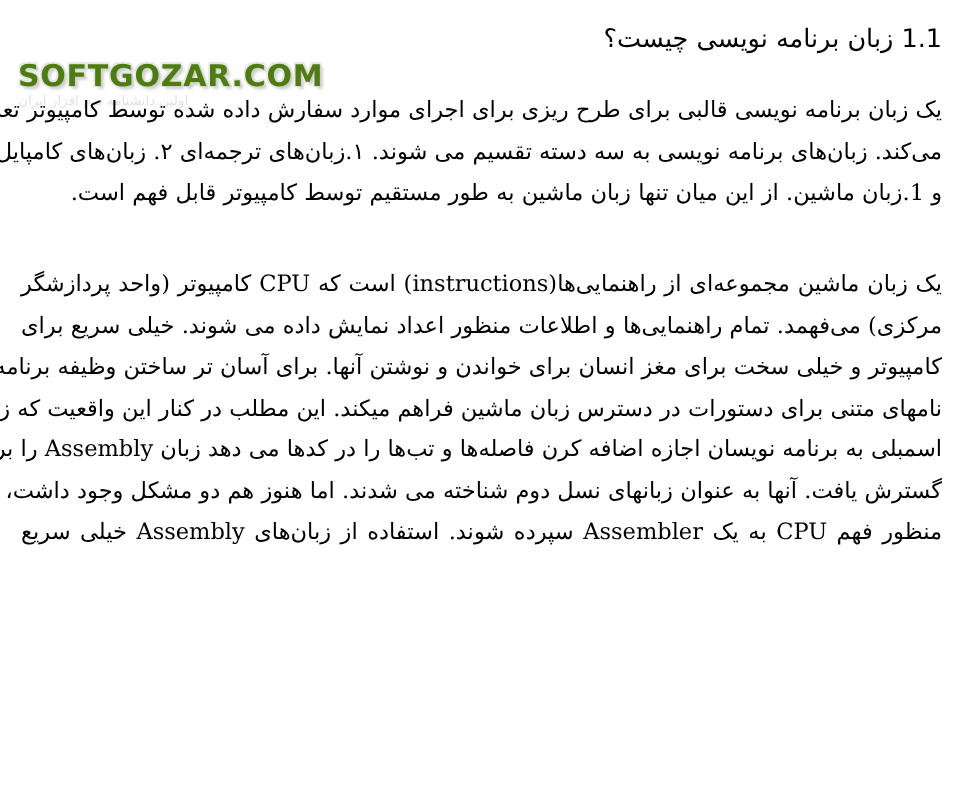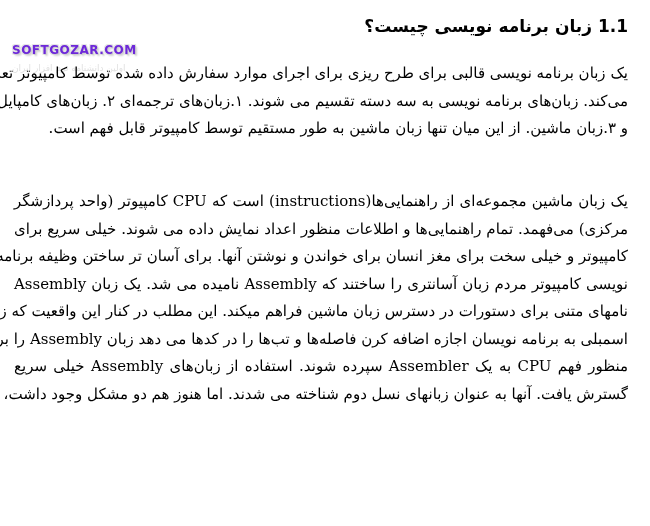--- a/index.html
+++ b/index.html
@@ -22,39 +22,39 @@
       width: 650px;
       height: 526px;
       direction: rtl;
     }
     .heading {
       position: absolute;
       right: 22px;
       top: 14px;
       margin: 0;
       font-family: "DejaVu Sans", "Liberation Sans", sans-serif;
-      font-weight: bold;
+      font-weight: normal;
       font-size: 17px;
       line-height: 24px;
       white-space: nowrap;
     }
     .watermark {
       position: absolute;
       left: 12px;
       top: 40px;
       direction: ltr;
       text-align: left;
       pointer-events: none;
     }
     .watermark-brand {
       font-family: "DejaVu Sans", "Liberation Sans", sans-serif;
       font-weight: bold;
-      font-size: 12px;
+      font-size: 20px;
       letter-spacing: 0.5px;
-      color: #6d28d9;
+      color: #4d7c0f;
       text-shadow: 1px 1px 0 #cfcfcf, -1px -1px 0 #e6e6e6, 1px -1px 0 #e6e6e6, -1px 1px 0 #e6e6e6, 2px 2px 2px #d0d0d0;
       line-height: 20px;
     }
     .watermark-sub {
       direction: rtl;
       text-align: left;
       font-family: "DejaVu Sans", "Liberation Sans", sans-serif;
       font-size: 9px;
       color: #e2e2e2;
       line-height: 12px;
@@ -73,44 +73,43 @@
     .para .line {
       display: block;
       text-align: justify;
       text-align-last: justify;
       white-space: nowrap;
     }
     .para .line.last {
       text-align-last: right;
     }
     #p1 { top: 60px; }
-    #p2 { top: 188px; }
+    #p2 { top: 176px; }
   </style>
 </head>
 <body>
 
 <div class="page">
 
   <h2 class="heading">1.1 زبان برنامه نویسی چیست؟</h2>
 
   <div class="watermark">
     <div class="watermark-brand">SOFTGOZAR.COM</div>
     <div class="watermark-sub">اولین دانشنامه نرم افزار ایران</div>
   </div>
 
   <p class="para" id="p1">
     <span class="line">یک زبان برنامه نویسی قالبی برای طرح ریزی برای اجرای موارد سفارش داده شده توسط کامپیوتر تعریف</span>
     <span class="line">می‌کند. زبان‌های برنامه نویسی به سه دسته تقسیم می شوند. ۱.زبان‌های ترجمه‌ای ۲. زبان‌های کامپایل شده</span>
-    <span class="line last">و ۳.زبان ماشین. از این میان تنها زبان ماشین به طور مستقیم توسط کامپیوتر قابل فهم است.</span>
+    <span class="line last">و 1.زبان ماشین. از این میان تنها زبان ماشین به طور مستقیم توسط کامپیوتر قابل فهم است.</span>
   </p>
 
   <p class="para" id="p2">
     <span class="line">یک زبان ماشین مجموعه‌ای از راهنمایی‌ها(instructions) است که CPU کامپیوتر (واحد پردازشگر</span>
     <span class="line">مرکزی) می‌فهمد. تمام راهنمایی‌ها و اطلاعات منظور اعداد نمایش داده می شوند. خیلی سریع برای</span>
     <span class="line">کامپیوتر و خیلی سخت برای مغز انسان برای خواندن و نوشتن آنها. برای آسان تر ساختن وظیفه برنامه</span>
-    <span class="line">نویسی کامپیوتر مردم زبان آسانتری را ساختند که Assembly نامیده می شد. یک زبان Assembly</span>
     <span class="line">نامهای متنی برای دستورات در دسترس زبان ماشین فراهم میکند. این مطلب در کنار این واقعیت که زبان</span>
     <span class="line">اسمبلی به برنامه نویسان اجازه اضافه کرن فاصله‌ها و تب‌ها را در کدها می دهد زبان Assembly را برای</span>
+    <span class="line">گسترش یافت. آنها به عنوان زبانهای نسل دوم شناخته می شدند. اما هنوز هم دو مشکل وجود داشت،</span>
     <span class="line">منظور فهم CPU به یک Assembler سپرده شوند. استفاده از زبان‌های Assembly خیلی سریع</span>
-    <span class="line">گسترش یافت. آنها به عنوان زبانهای نسل دوم شناخته می شدند. اما هنوز هم دو مشکل وجود داشت،</span>
   </p>
 
 </div>
 
 </body></html>

